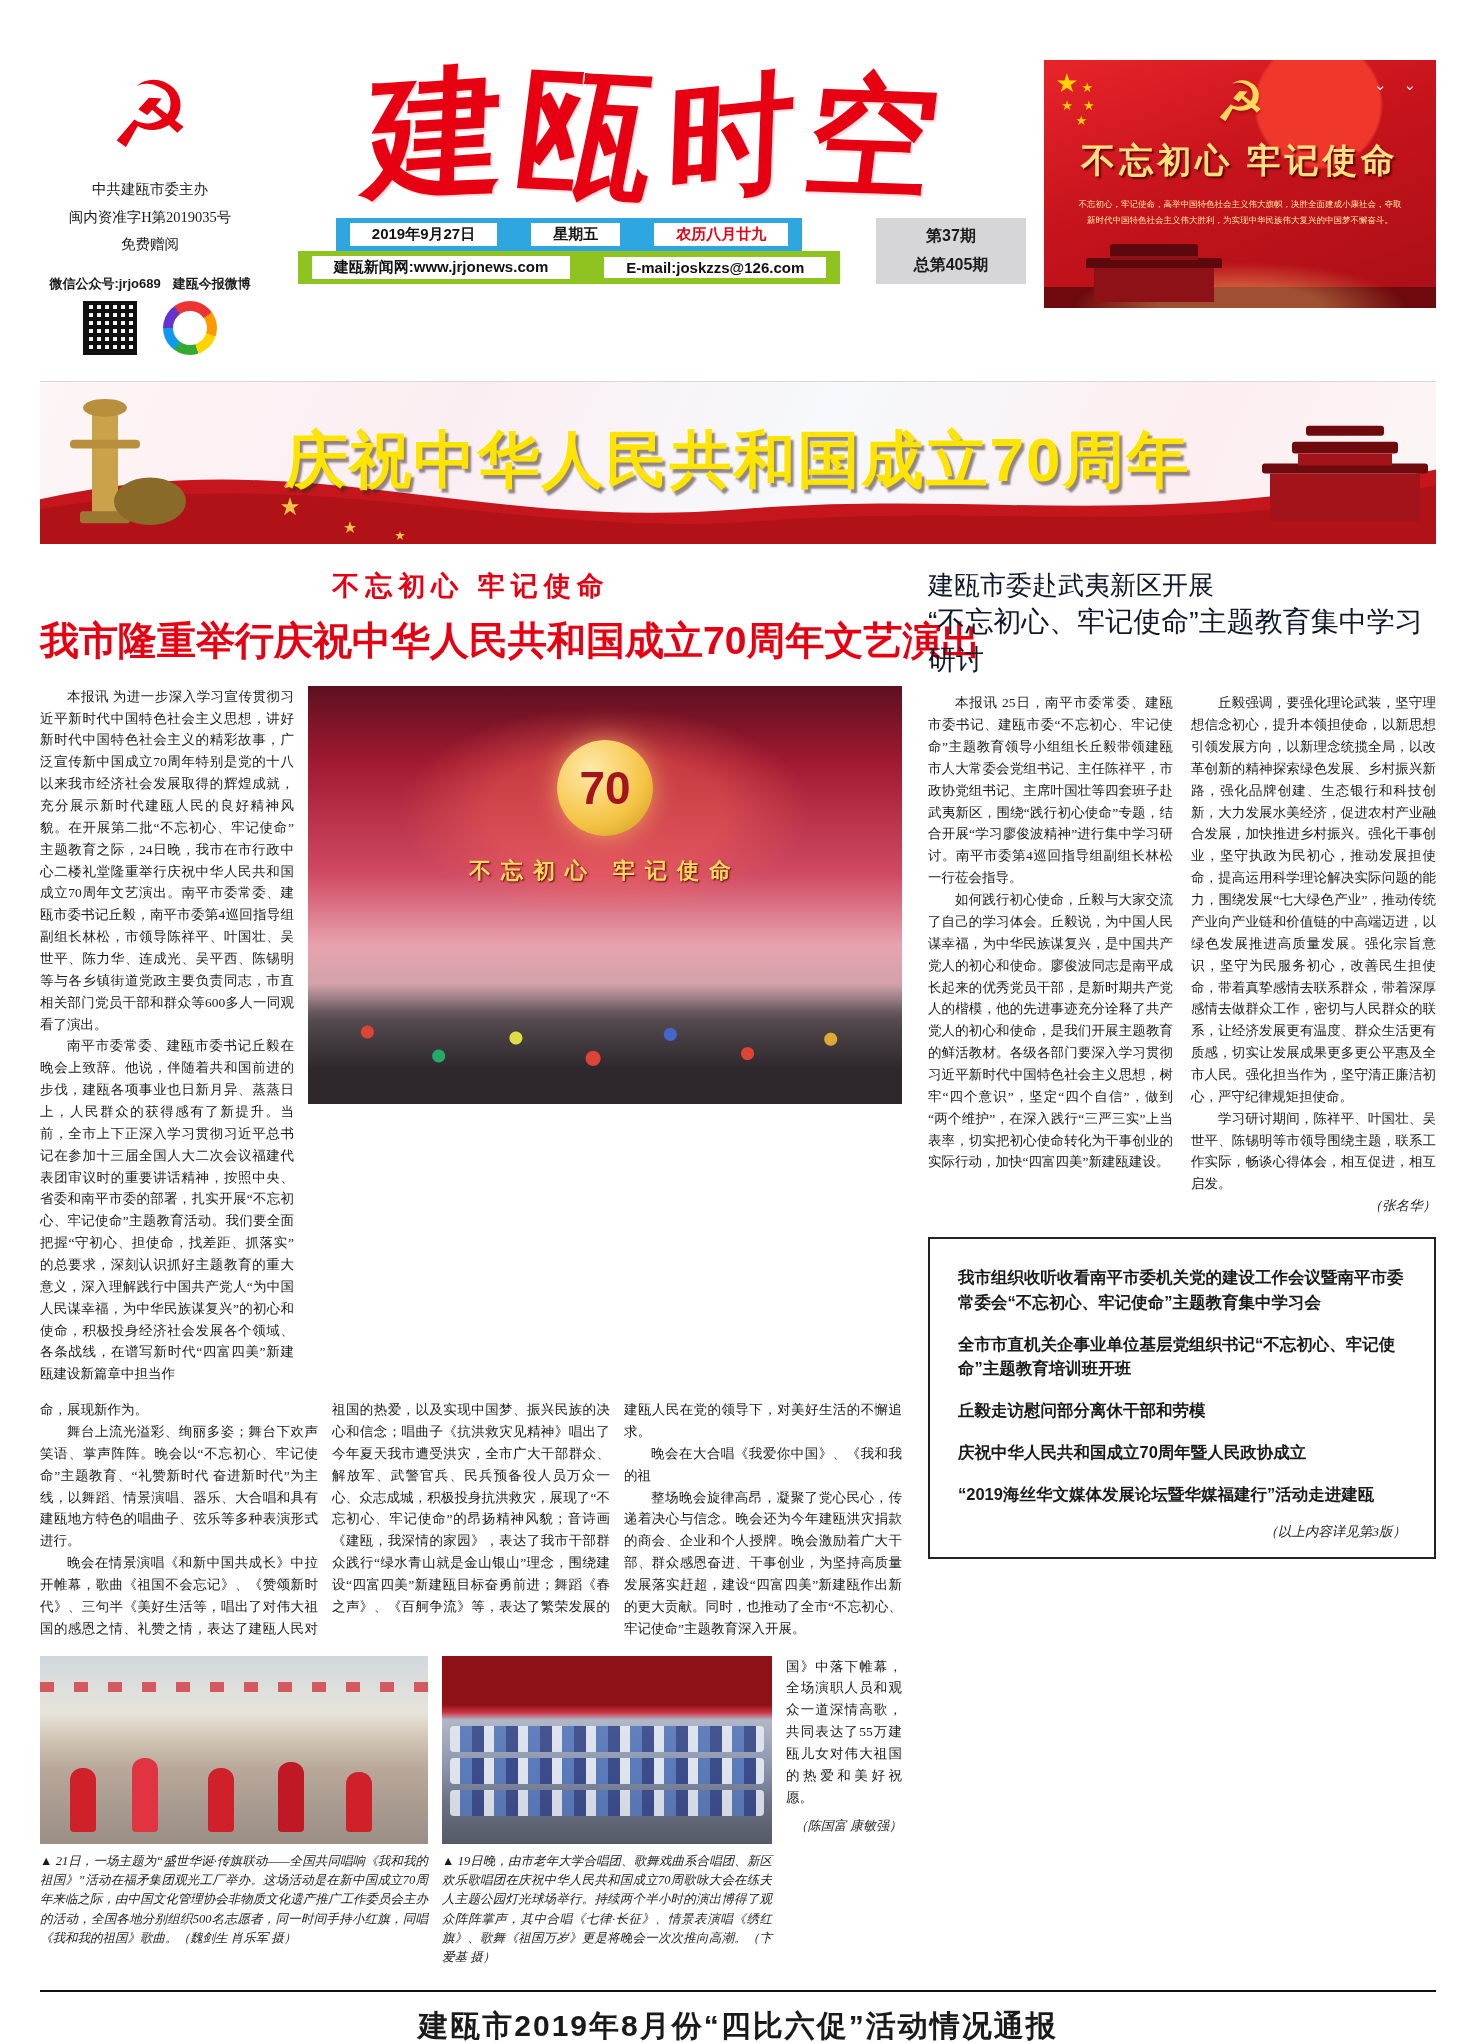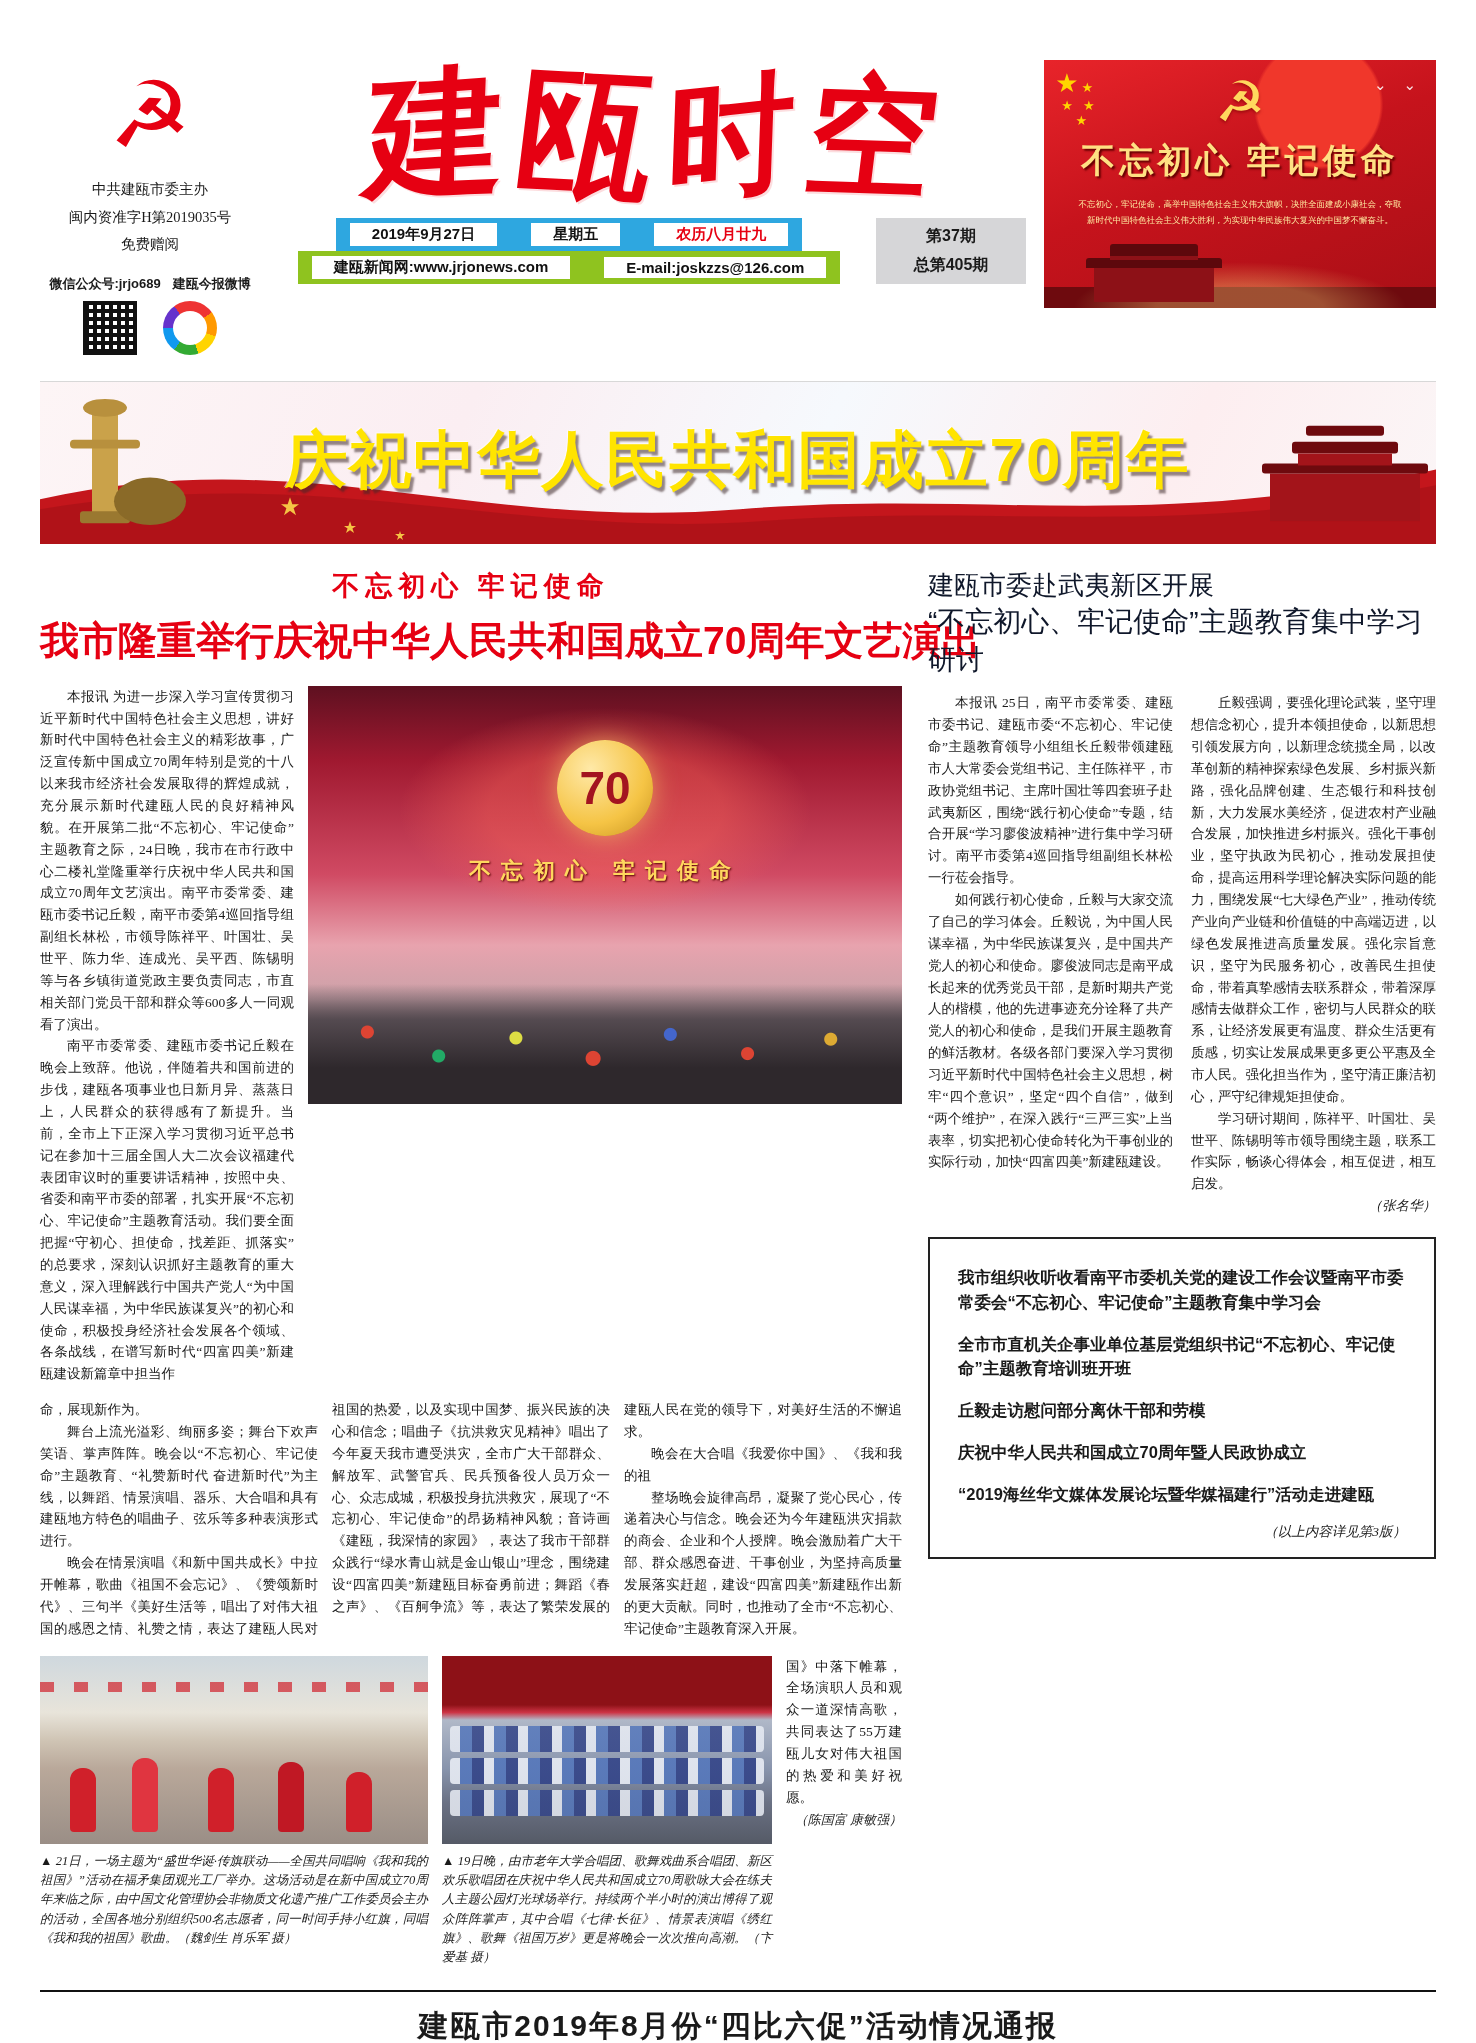--- a/index.html
+++ b/index.html
@@ -114,21 +114,21 @@
   .photo.outdoor .fig.f5{ left:306px; height:60px;}
   .photo.outdoor .flagline { position:absolute; top:26px; left:0; right:0; height:10px;
     background:repeating-linear-gradient(90deg, #d0202a 0 14px, transparent 14px 34px); opacity:.7; }
   .photo.choir { background:linear-gradient(180deg,#8d1117 0 26%, #c34 30%, #b0b8c8 34%, #8894ac 60%, #6a7184 78%, #555a66 100%); }
   .photo.choir .rowpeople { position:absolute; left:8px; right:8px; height:26px;
     background:repeating-linear-gradient(90deg,#e8ecf4 0 10px, #5577bb 10px 22px, #334488 22px 34px); border-radius:4px; opacity:.85;}
   .photo.choir .rp1{ top:70px; } .photo.choir .rp2{ top:102px; opacity:.9;} .photo.choir .rp3{ top:134px; }
   .caption { margin-top:8px; font-size:12.5px; line-height:1.55; text-align:justify; font-family:"Liberation Serif",serif; font-style:italic; }
   .tailcol { flex:1; font-size:13.5px; line-height:1.62; text-align:justify; }
   .tailcol p { text-indent:0; }
-  .byline-left { text-align:right; font-style:italic; font-size:13px; }
+  .byline-left { text-align:right; margin-top:6px; font-style:italic; font-size:13px; }
   
   .main-right { flex:1; min-width:0; }
   .rhead { font-family:"Liberation Sans",sans-serif; font-weight:400; color:#0f172a; line-height:1.35; }
   .rhead .l1 { font-size:26px; }
   .rhead .l2 { font-size:28px; }
   .rbody { margin-top:14px; column-count:2; column-gap:18px; font-size:13.5px; line-height:1.62; text-align:justify; }
   .rbody p { text-indent:2em; }
   .rbyline { text-align:right; font-style:italic; font-size:13.5px; margin-top:2px; }
   .briefs { border:2px solid #222; margin-top:22px; padding:26px 28px 16px 28px; }
   .brief-item { font-family:"Liberation Sans",sans-serif; font-weight:bold; font-size:16.5px; line-height:1.5; margin-bottom:17px; }

